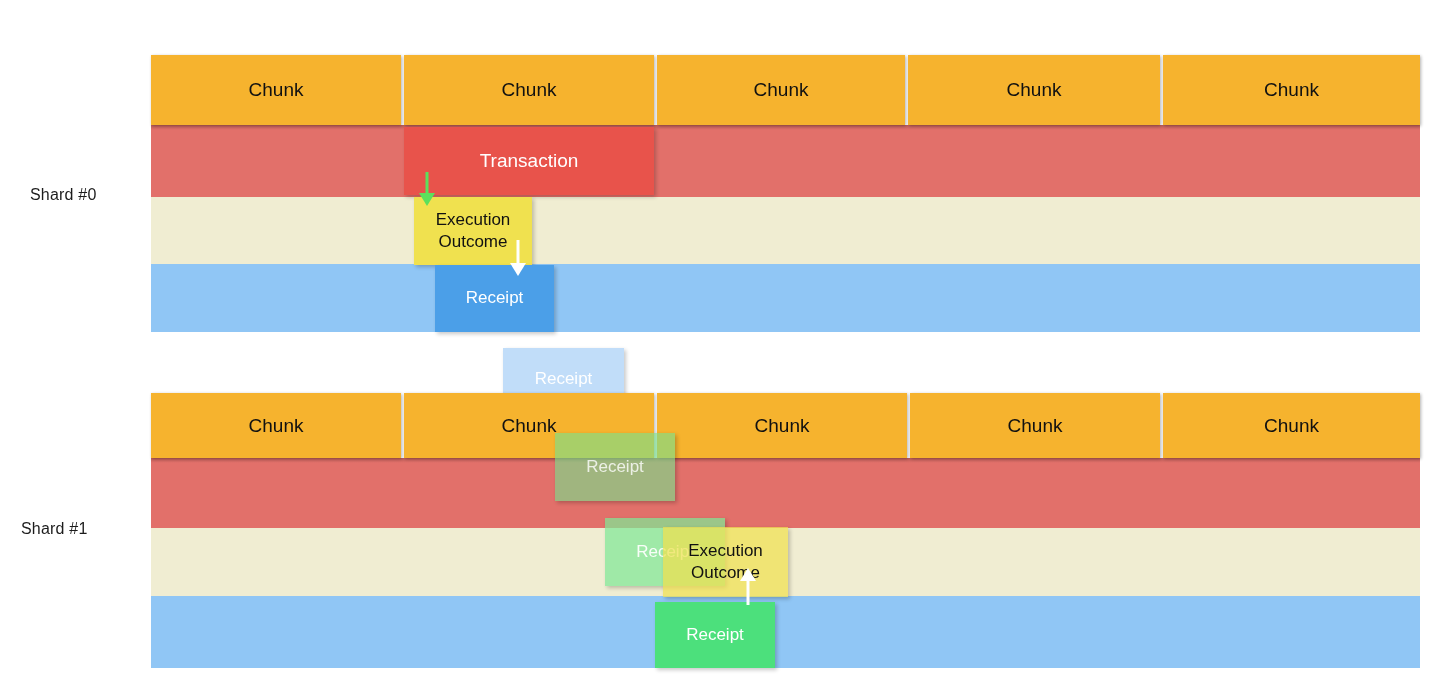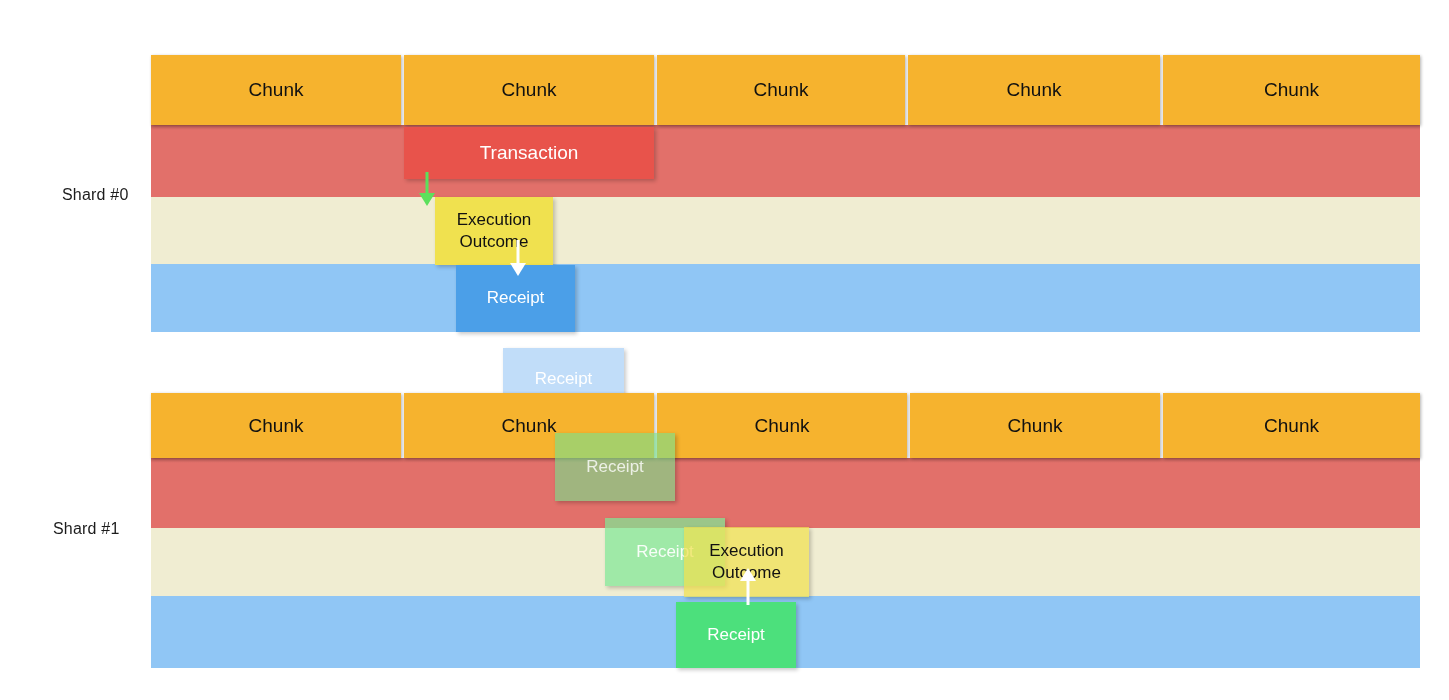--- a/index.html
+++ b/index.html
@@ -18,21 +18,20 @@
     overflow: hidden;
   }
 
   
   .shard-label {
     position: absolute;
     font-size: 16px;
     color: #1c1c1c;
     white-space: nowrap;
     letter-spacing: .2px;
-    margin-left: 32px;
   }
 
   
   .band {
     position: absolute;
     left: 151px;
     width: 1269px;
   }
   .band-tx      { background: #E2706A; }
   .band-outcome { background: #F0EDD2; }
@@ -112,21 +111,21 @@
     font-size: 17px;
   }
 
   
   .arrow { position: absolute; }
 
   .z10 { z-index: 10; }
   .z15 { z-index: 15; }
   .z20 { z-index: 20; }
   .z25 { z-index: 25; }
-  .z30 { z-index: 30; margin-left: 21px; }
+  .z30 { z-index: 30; }
   .z40 { z-index: 40; }
 </style>
 </head>
 <body>
 
 <div id="canvas">
 
   <div class="shard-label" style="left:30px; top:186px;">Shard #0</div>
 
   <div class="band band-tx has-shadow z10" style="top:125px; height:72px;"></div>
@@ -142,21 +141,21 @@
   <div class="chunk z20" style="left:657px;  top:55px; width:248px; height:70px;">
     <span>Chunk</span>
   </div>
   <div class="chunk z20" style="left:908px;  top:55px; width:252px; height:70px;">
     <span>Chunk</span>
   </div>
   <div class="chunk z20" style="left:1163px; top:55px; width:257px; height:70px;">
     <span>Chunk</span>
   </div>
 
-  <div class="box box-transaction z25" style="left:404px; top:127px; width:250px; height:52px;">
+  <div class="box box-transaction z25" style="left:404px; top:127px; width:250px; height:68px;">
     <span>Transaction</span>
   </div>
 
   <svg class="arrow z40" style="left:416px; top:172px;" width="22" height="36" viewBox="0 0 22 36">
     <line x1="11" y1="0" x2="11" y2="24" stroke="#5CE05C" stroke-width="3"></line>
     <polygon points="11,34 3,21 19,21" fill="#5CE05C"></polygon>
   </svg>
 
   <div class="box box-outcome z30" style="left:414px; top:197px; width:118px; height:68px;">
     <span><span>Execution</span><br><span>Outcome</span></span>

